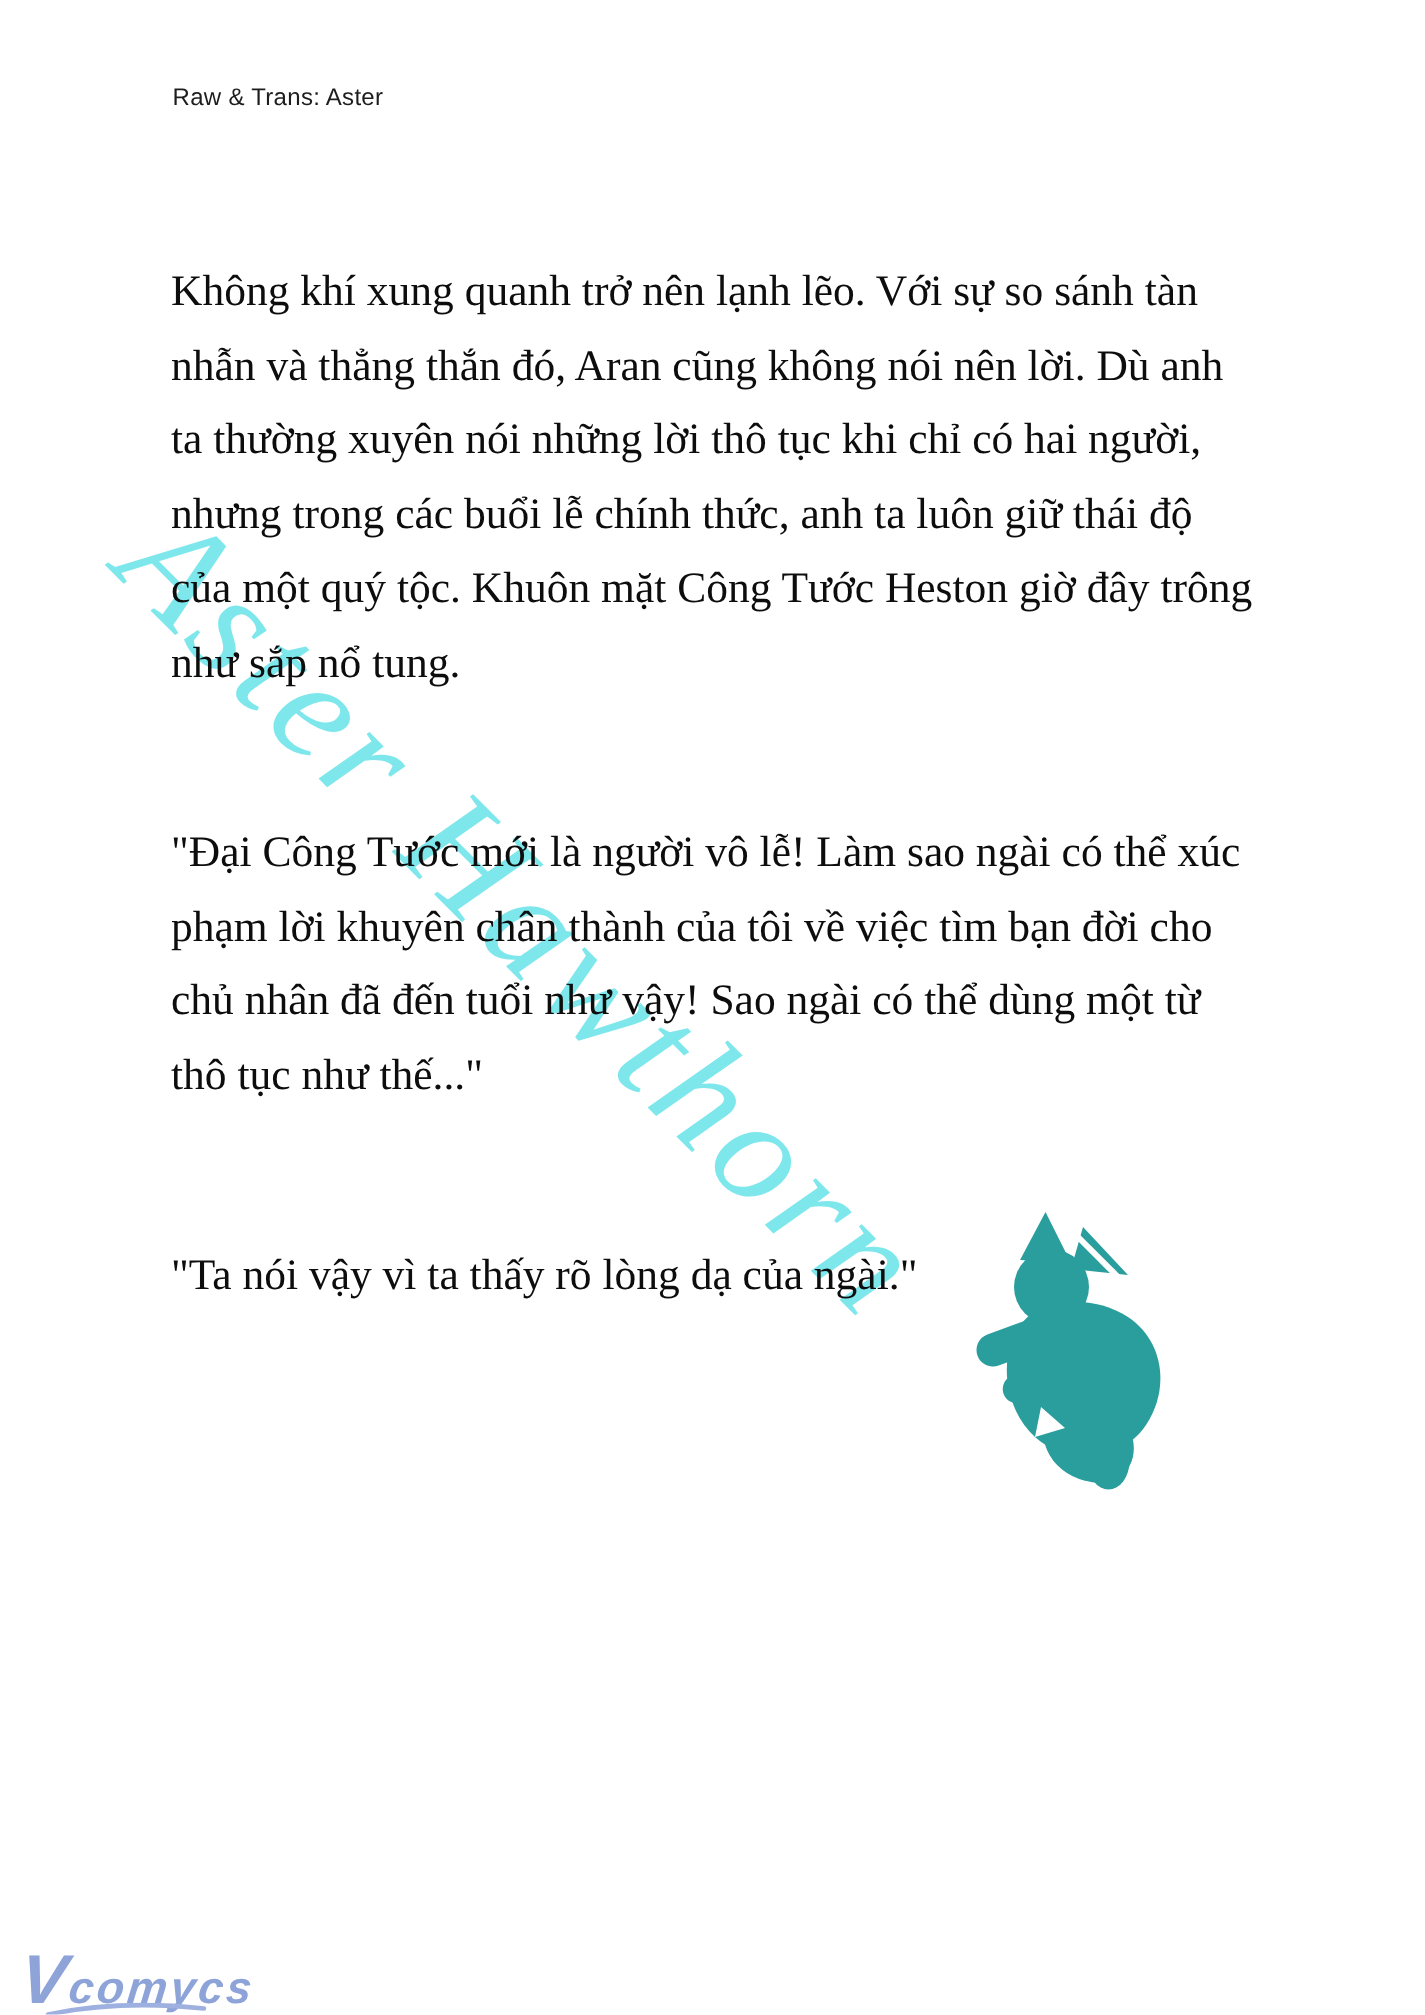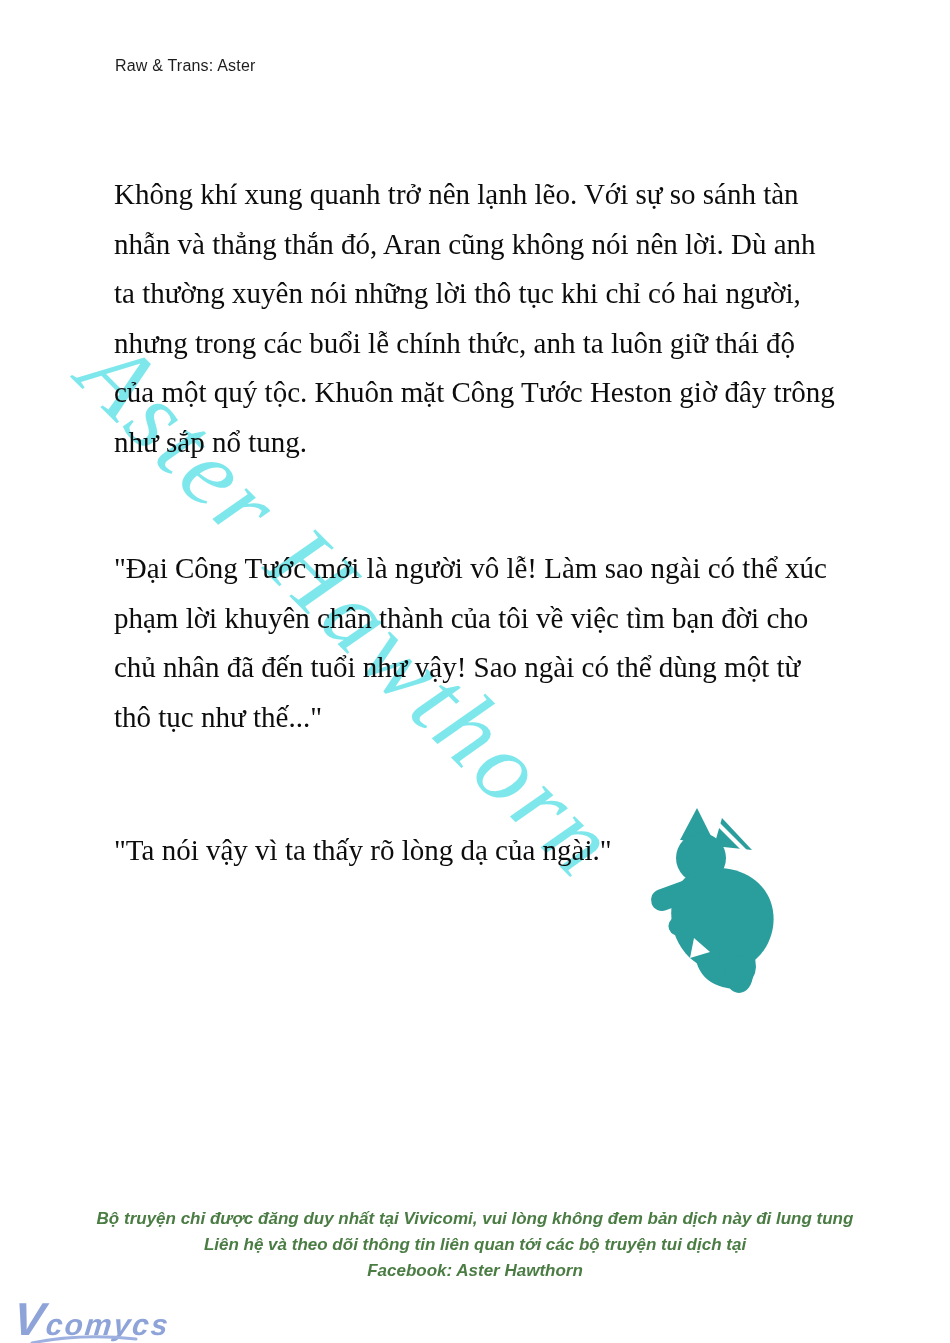--- a/index.html
+++ b/index.html
@@ -65,22 +65,19 @@
       <path d="M45,72 C24,92 28,132 50,152 C72,172 108,168 124,144 C140,120 136,88 112,72 C92,59 62,58 45,72 Z"></path>
       <path d="M55,82 L22,94" stroke="currentColor" stroke-width="22" stroke-linecap="round"></path>
       <path d="M56,113 L38,120" stroke="currentColor" stroke-width="19" stroke-linecap="round"></path>
       <path d="M72,130 C60,150 70,166 86,170 C100,174 106,166 104,156" fill="none" stroke="currentColor" stroke-width="23" stroke-linecap="round"></path>
       <ellipse cx="99" cy="168" rx="14" ry="19"></ellipse>
     </g>
     <path d="M76,16 L106,46" stroke="#ffffff" stroke-width="4" fill="none"></path>
     <path d="M54,132 L70,146 L50,152 Z" fill="#ffffff"></path>
   </svg>
 
-  <div class="footer">Bộ truyện chỉ được đăng duy nhất tại Vivicomi, vui lòng không đem bản dịch này đi lung tung
-Liên hệ và theo dõi thông tin liên quan tới các bộ truyện tui dịch tại
-Facebook: Aster Hawthorn</div>
 
   <div class="logo">Vcomycs</div>
   <svg class="logo-swash" width="110" height="14" viewBox="0 0 110 14" xmlns="http://www.w3.org/2000/svg" aria-hidden="true">
     <path d="M2,12 Q50,2 106,8" fill="none" stroke="#9db0e0" stroke-width="3" stroke-linecap="round"></path>
   </svg>
 
 </div>
 
 </body></html>

